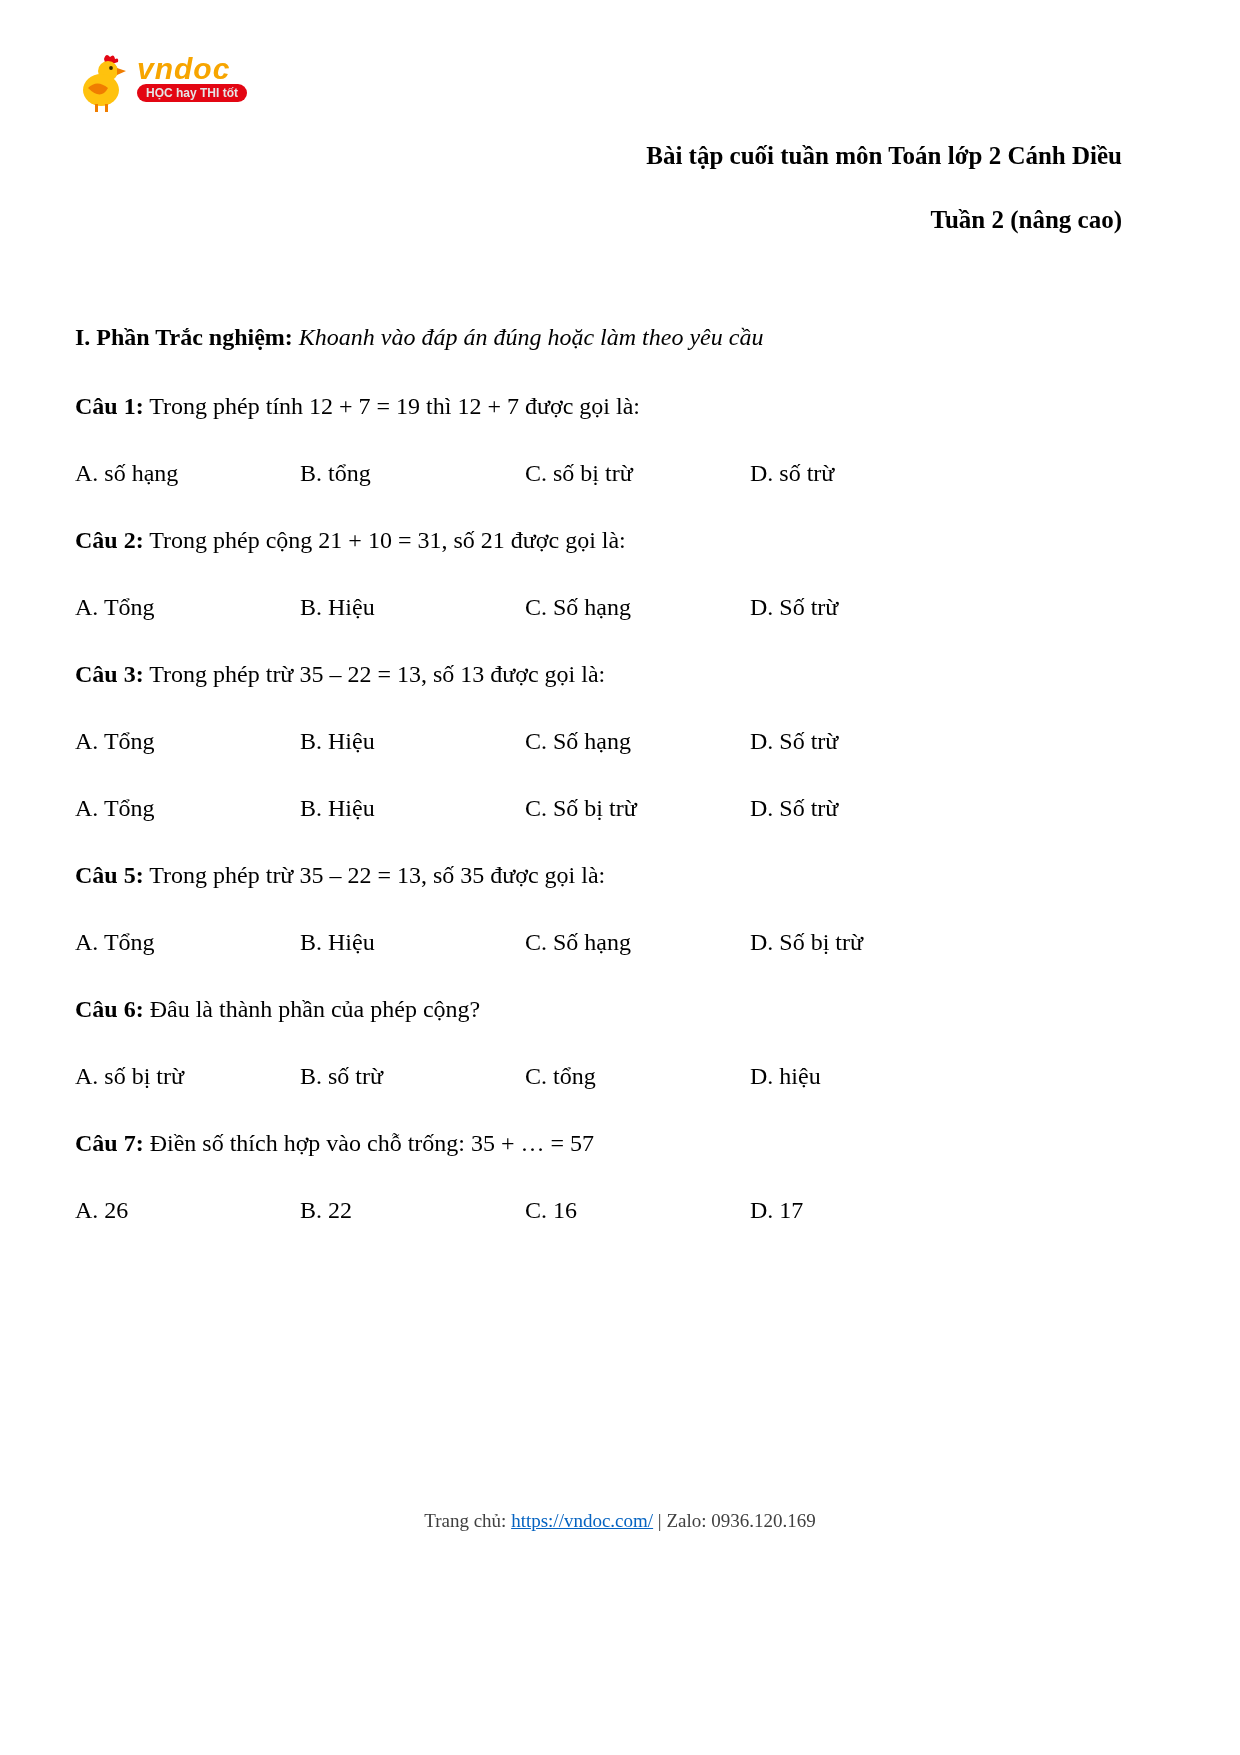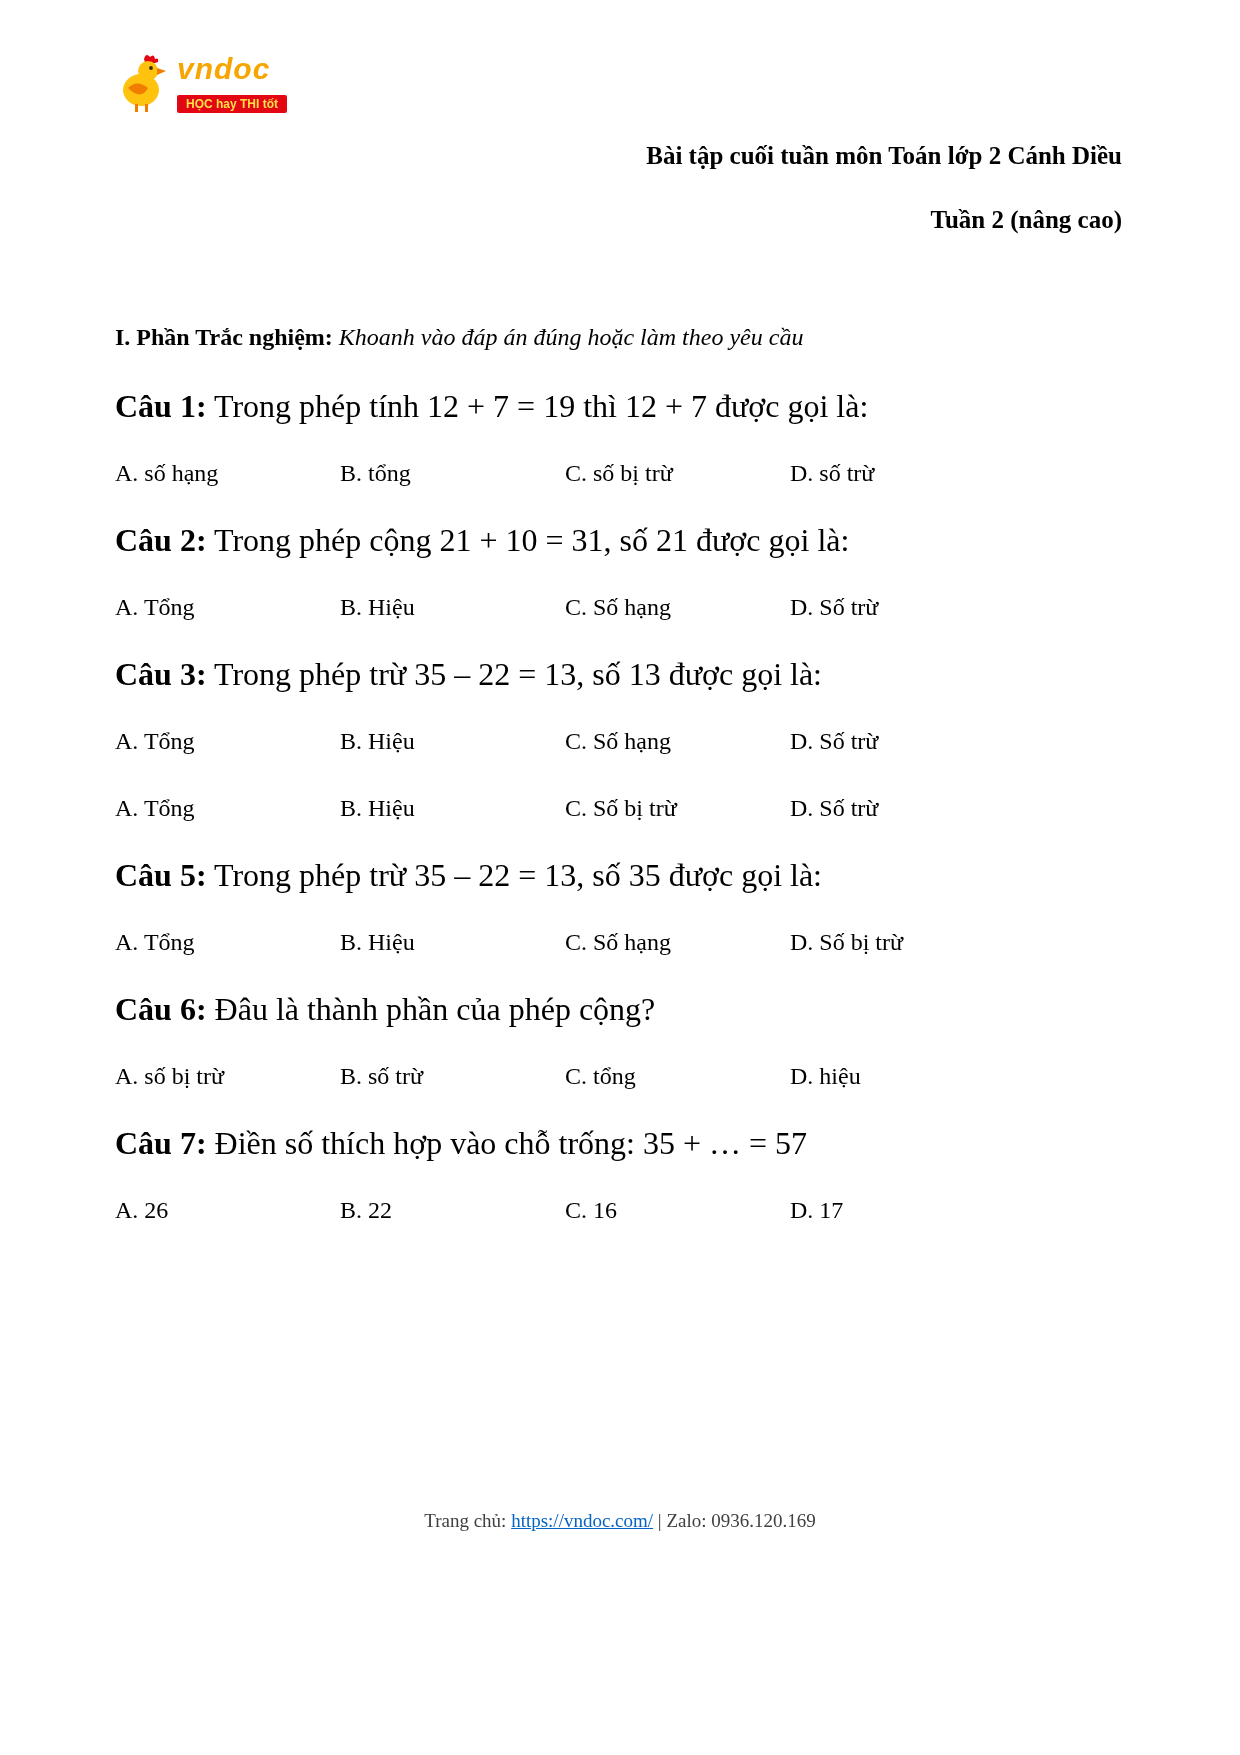--- a/index.html
+++ b/index.html
@@ -5,62 +5,62 @@
   * { box-sizing: border-box; }
   html, body { margin: 0; padding: 0; background: #ffffff; }
   .page {
     position: relative;
     width: 1240px;
     min-height: 1755px;
     margin: 0 auto;
     background: #ffffff;
     font-family: "Liberation Serif", serif;
     color: #000000;
-    padding: 52px 118px 0 115px;
+    padding: 52px 118px 0 75px;
   }
   
   .logo { display: flex; align-items: flex-start; gap: 4px; margin: 0 0 24px 0; height: 64px; }
   .logo-chicken { flex: 0 0 auto; }
   .logo-textcol { display: flex; flex-direction: column; align-items: flex-start; margin-top: 2px; }
   .logo-brand {
     font-family: "Liberation Sans", sans-serif;
     font-weight: bold;
     font-style: italic;
     font-size: 30px;
     line-height: 30px;
     color: #F7A500;
     letter-spacing: 1px;
   }
   .logo-tagline {
-    margin-top: 11px;
+    margin-top: 0;
     background: #E30613;
-    color: #fde047;
+    color: #e5e5e5;
     font-family: "Liberation Sans", sans-serif;
     font-weight: bold;
     font-size: 12px;
     line-height: 14px;
     padding: 2px 9px;
-    border-radius: 2px;
+    border-radius: 9px;
     white-space: nowrap;
   }
   
   .title, .subtitle {
     text-align: right;
     font-weight: bold;
     font-size: 25px;
     line-height: 32px;
     margin: 0 0 32px 0;
   }
   .subtitle { margin-bottom: 86px; }
   
   .section-line { font-size: 24px; line-height: 31px; margin: 0 0 38px 0; }
   .section-head { font-weight: bold; }
   .section-inst { font-style: italic; }
   
-  .q-line { font-size: 32px; line-height: 31px; margin: 0 0 36px 0; }
+  .q-line { font-size: 24px; line-height: 31px; margin: 0 0 36px 0; }
   .q-label { font-weight: bold; }
   .options {
     display: grid;
     grid-template-columns: 225px 225px 225px 1fr;
     font-size: 24px;
     line-height: 31px;
     margin: 0 0 36px 0;
   }
   .opt { white-space: nowrap; }
   

